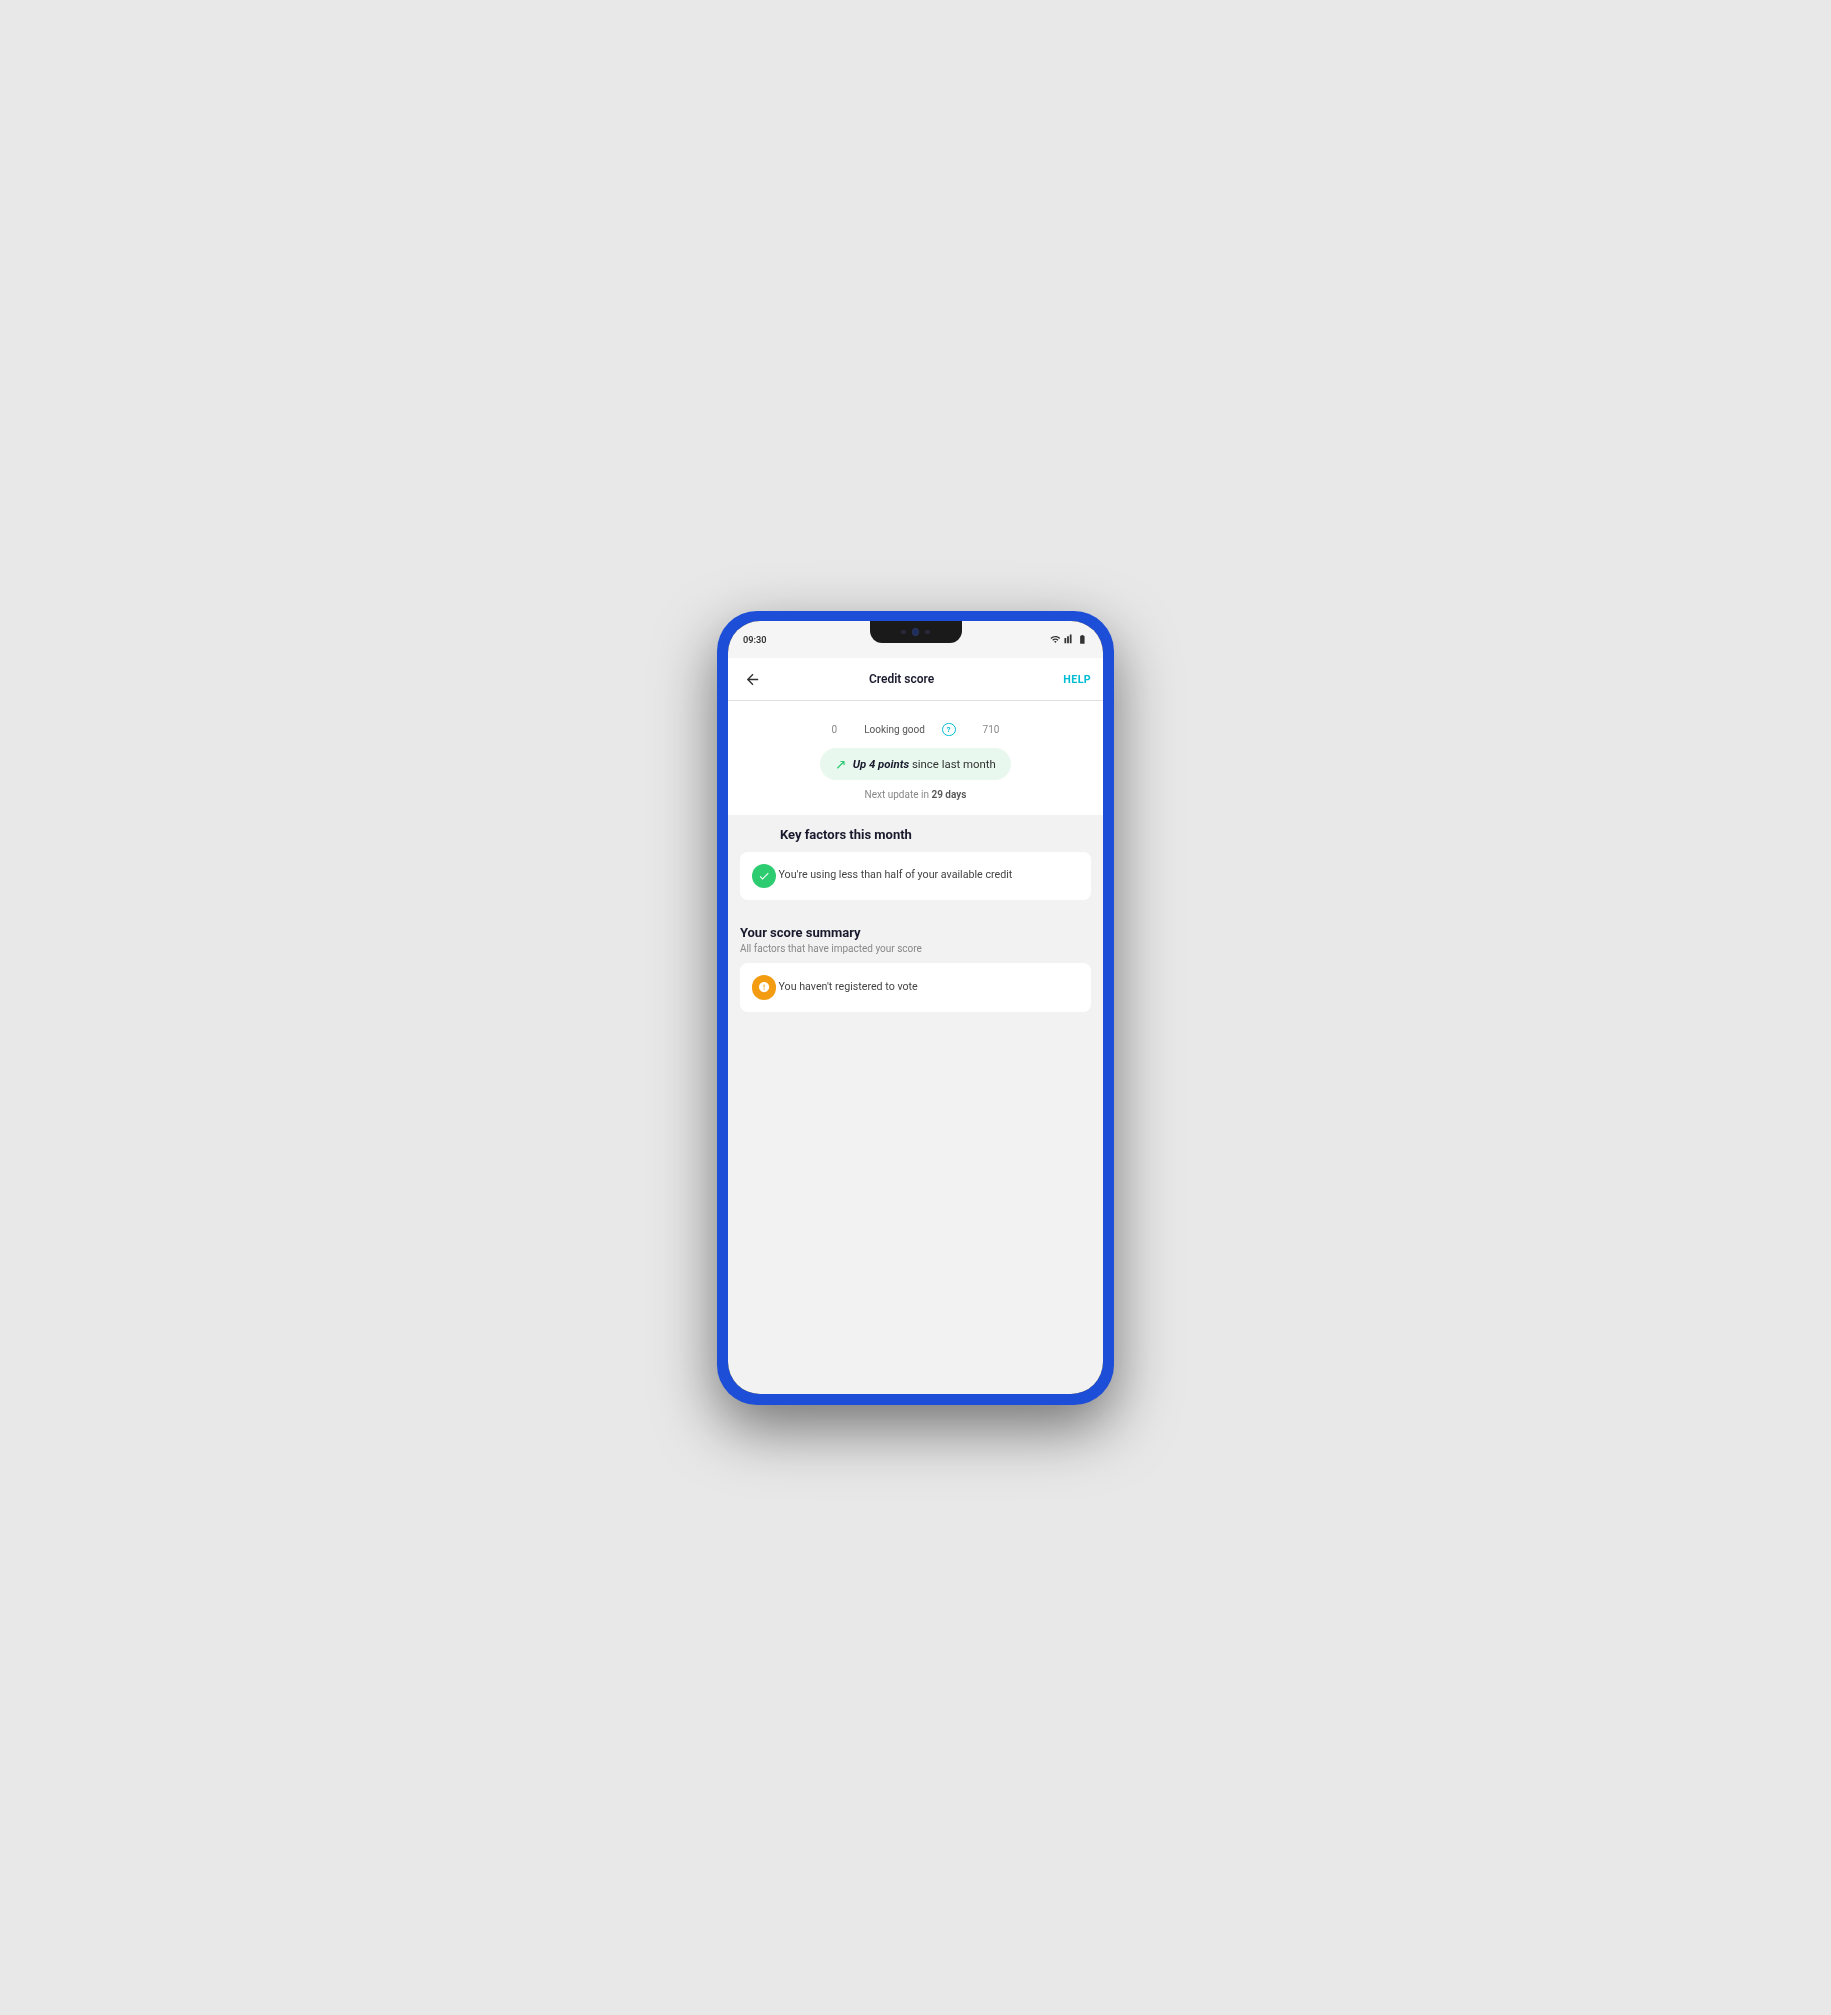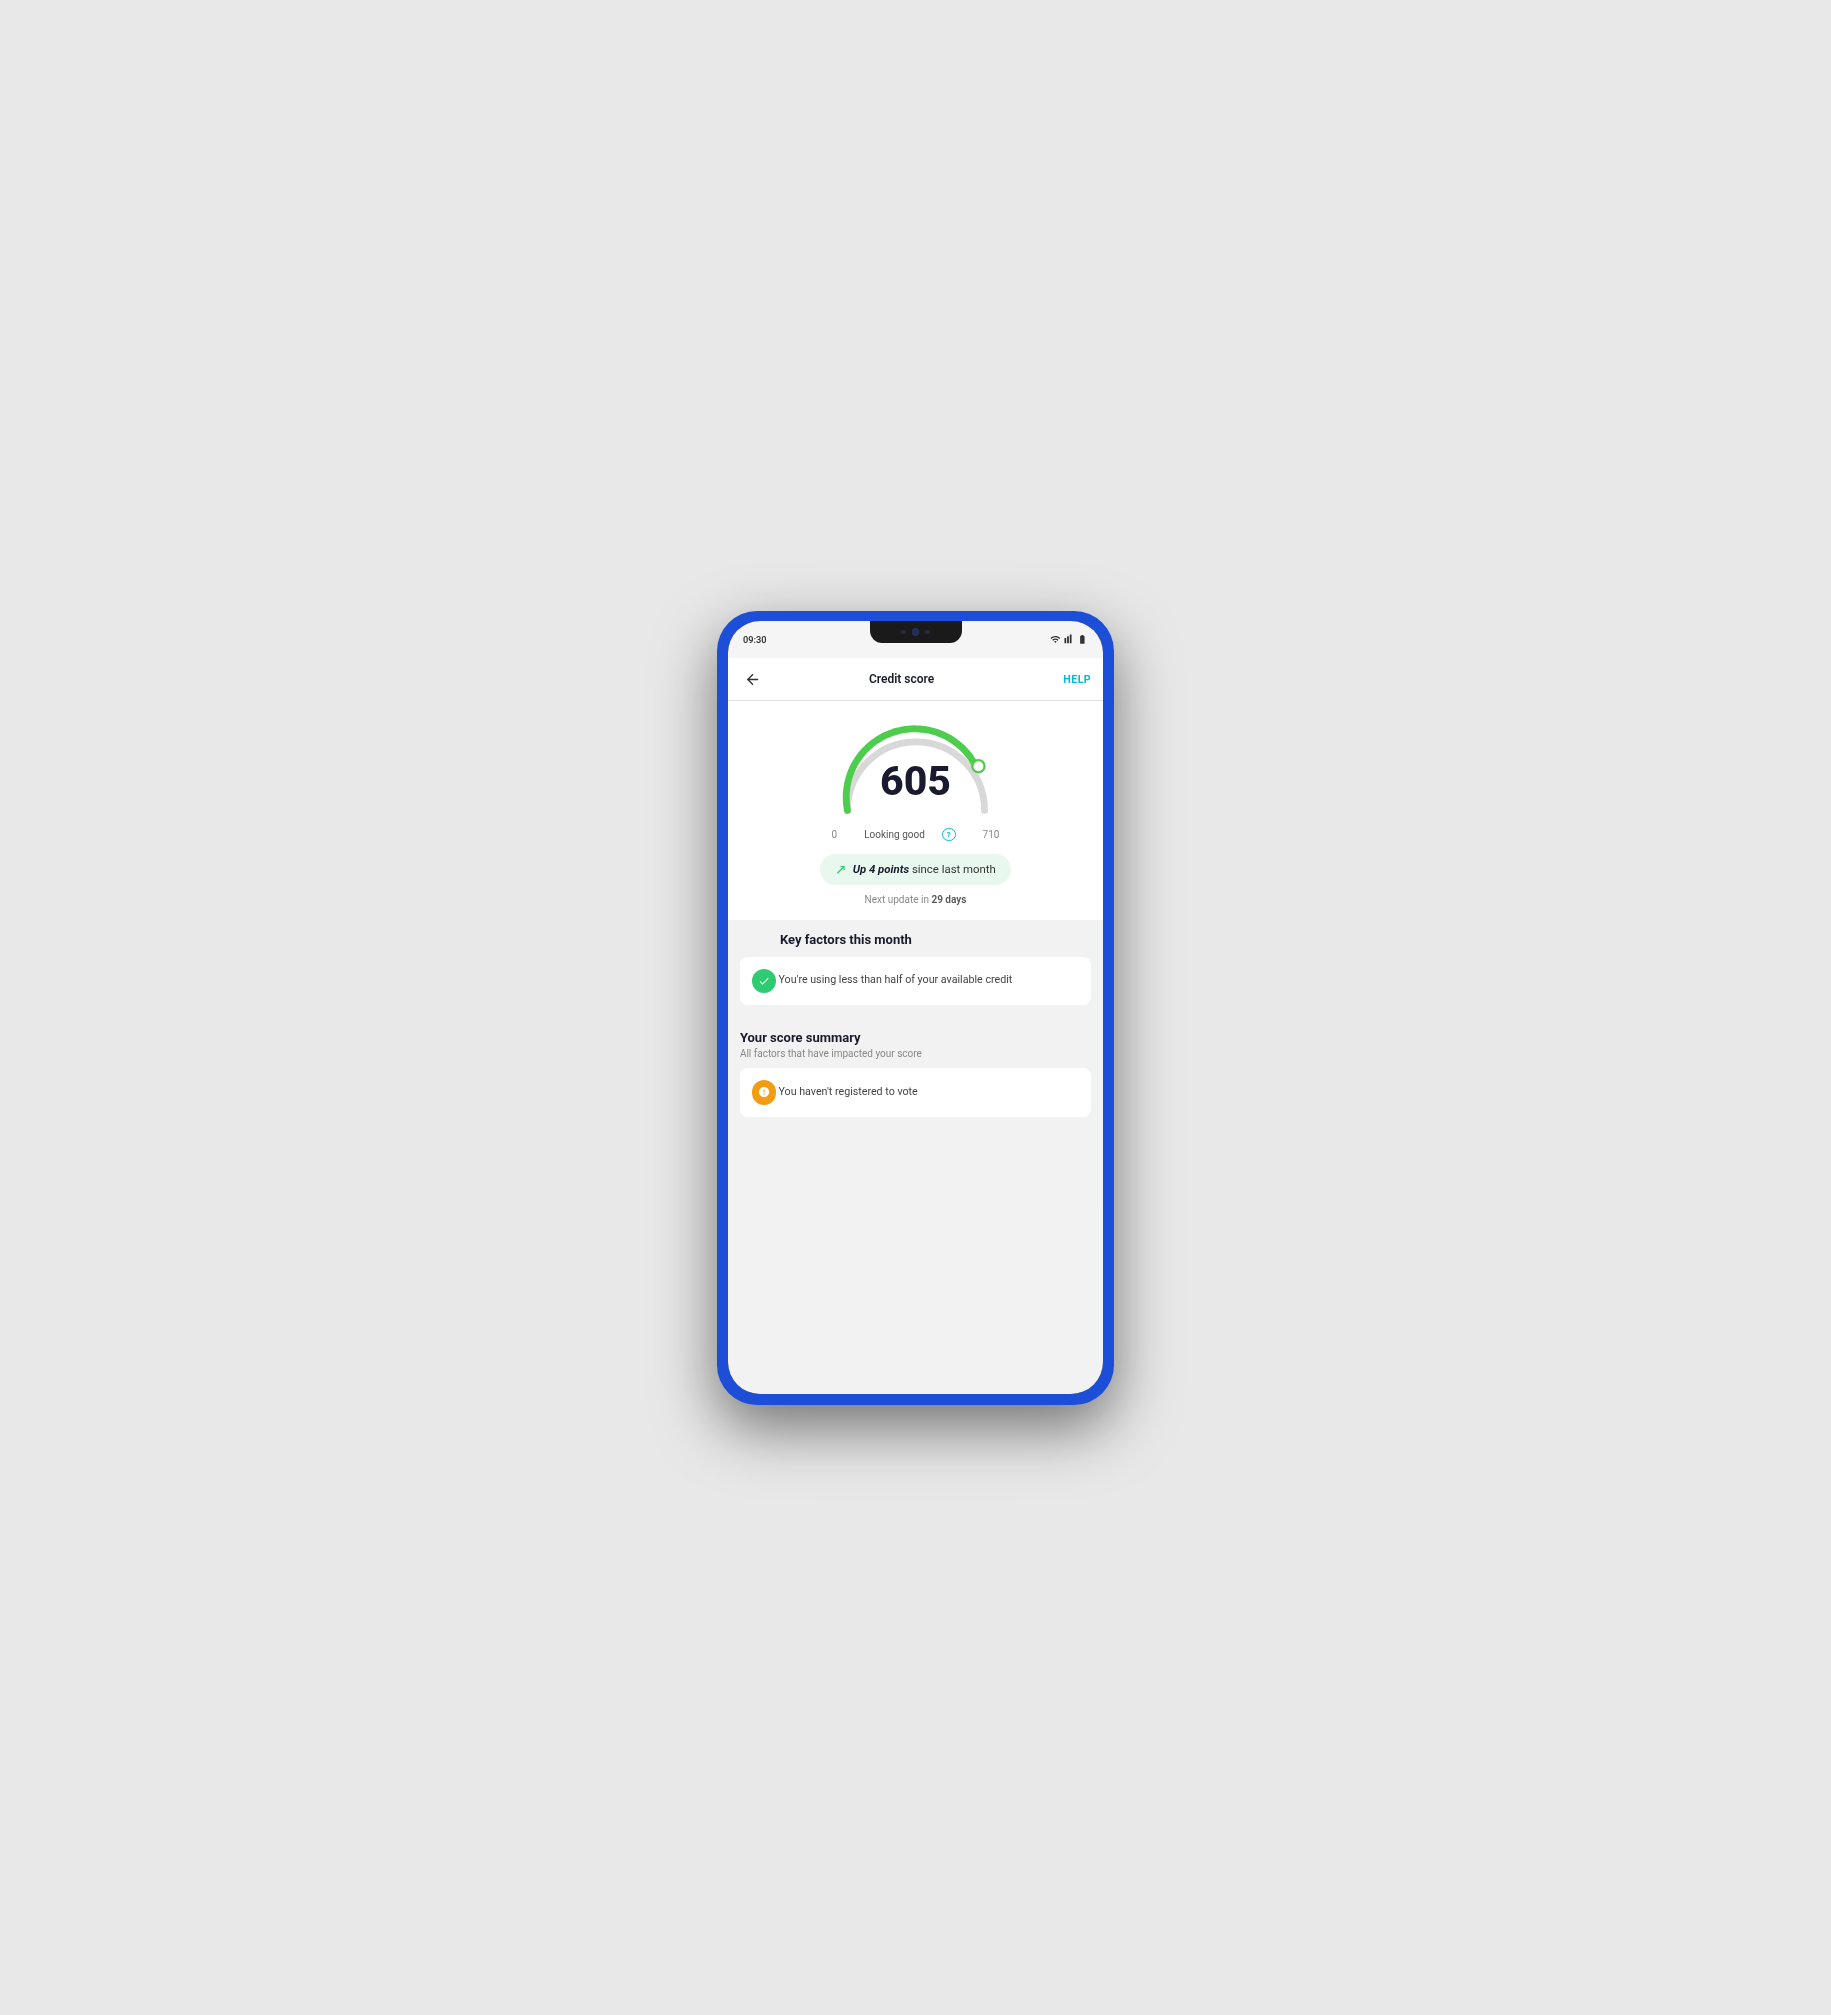--- a/index.html
+++ b/index.html
@@ -380,31 +380,20 @@
       <span class="app-title">Credit score</span>
       <span class="help-btn">HELP</span>
     </div>
 
     <div class="scroll-content">
 
       <div class="side-button"></div>
 
       <div class="score-section">
 
-        <div class="gauge-container">
-          <svg class="gauge-svg" viewBox="0 0 220 130">
-
-            <path d="M 20 120 A 90 90 0 0 1 200 120" fill="none" stroke="#d8d8d8" stroke-width="9" stroke-linecap="round"></path>
-
-            <path d="M 20 120 A 90 90 0 0 1 190 65" fill="none" stroke="#4dcc4d" stroke-width="9" stroke-linecap="round" stroke-dasharray="5 0"></path>
-
-            <circle cx="192" cy="62" r="8" fill="white" stroke="#4dcc4d" stroke-width="3"></circle>
-          </svg>
-          <div class="score-number">605</div>
-        </div>
 
         <div class="score-labels">
           <span class="score-min">0</span>
           <div class="score-status">
             <span>Looking good</span>
             <div class="score-status-info">?</div>
           </div>
           <span class="score-max">710</span>
         </div>
 

